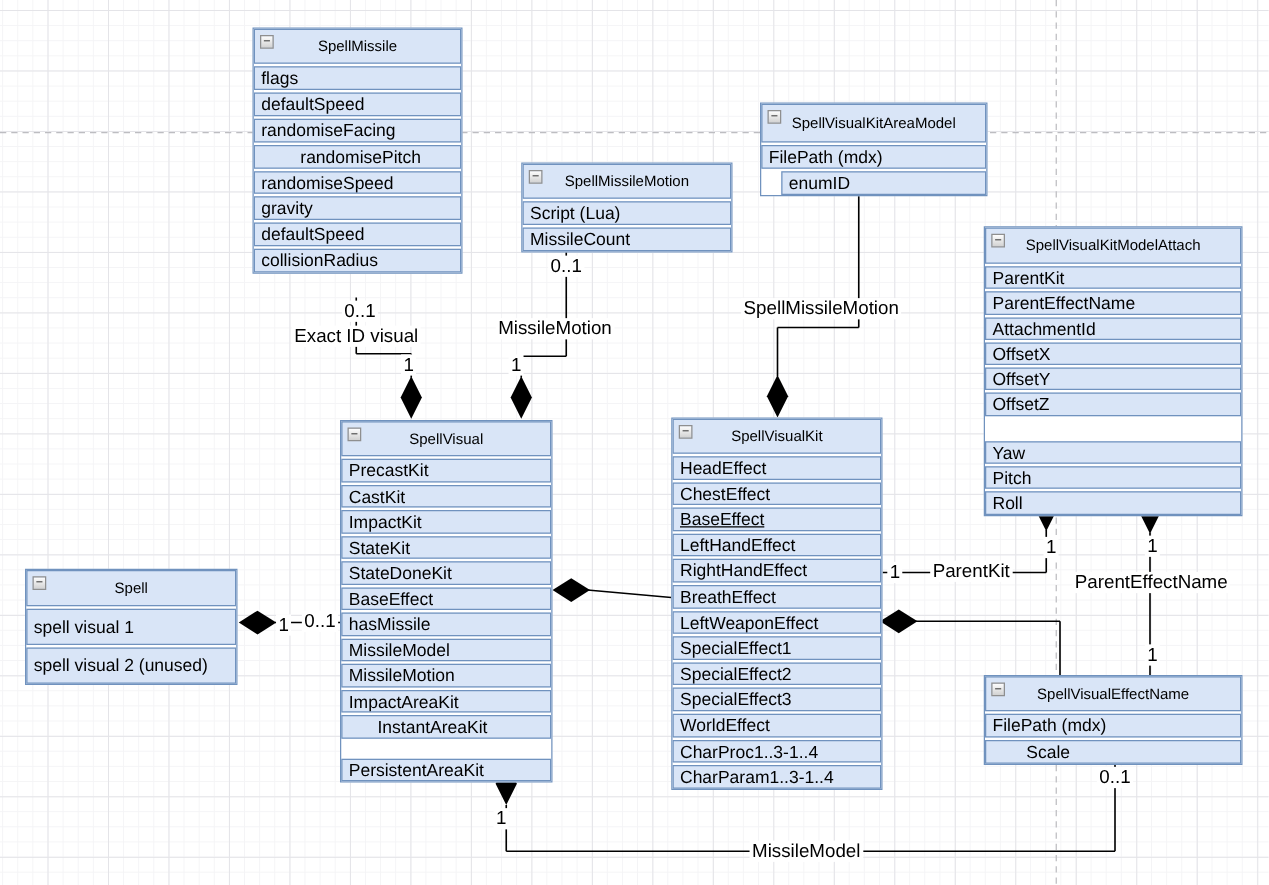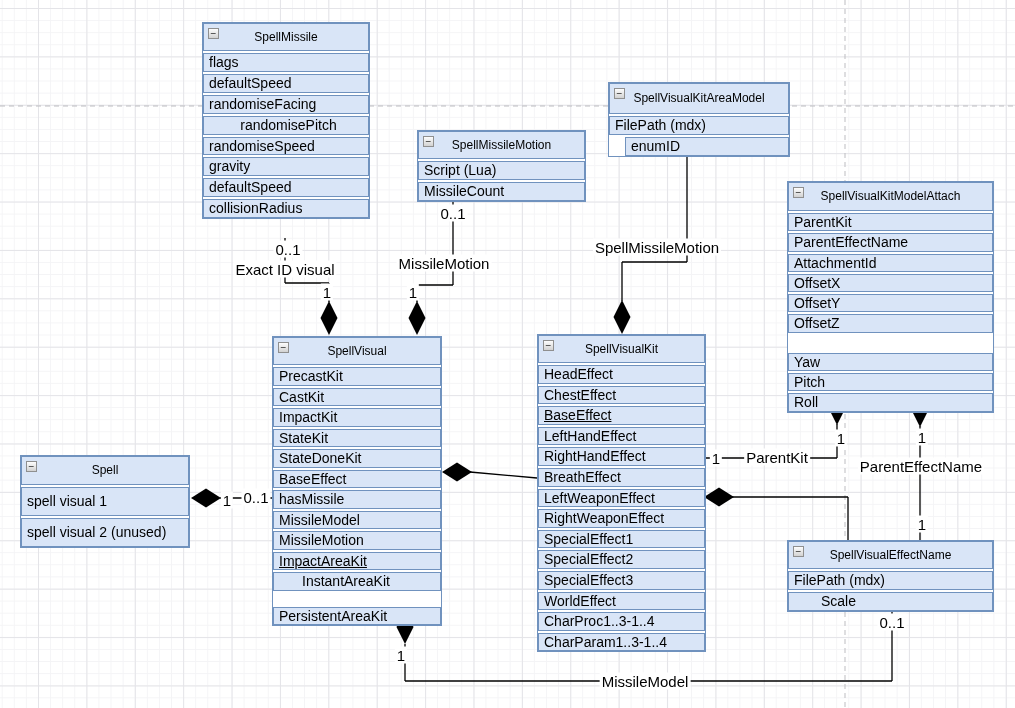--- a/index.html
+++ b/index.html
@@ -121,36 +121,35 @@
         </div><span class="uml-title">SpellVisual</span></div>
       <div class="uml-row" style="height: 16.5px; line-height: 16.5px;">PrecastKit</div>
       <div class="uml-row" style="height: 16.5px; line-height: 16.5px;">CastKit</div>
       <div class="uml-row" style="height: 16.5px; line-height: 16.5px;">ImpactKit</div>
       <div class="uml-row" style="height: 16.5px; line-height: 16.5px;">StateKit</div>
       <div class="uml-row" style="height: 16.5px; line-height: 16.5px;">StateDoneKit</div>
       <div class="uml-row" style="height: 16.5px; line-height: 16.5px;">BaseEffect</div>
       <div class="uml-row" style="height: 16.5px; line-height: 16.5px;">hasMissile</div>
       <div class="uml-row" style="height: 16.5px; line-height: 16.5px;">MissileModel</div>
       <div class="uml-row" style="height: 16.5px; line-height: 16.5px;">MissileMotion</div>
-      <div class="uml-row" style="height: 16.5px; line-height: 16.5px; text-decoration: underline;">ImpactAreaKit</div>
+      <div class="uml-row" style="height: 16.5px; line-height: 16.5px;">ImpactAreaKit</div>
       <div class="uml-row" style="height: 16.5px; line-height: 16.5px; padding-left: 28px;">InstantAreaKit</div>
       <div class="uml-row" style="height: 16.5px; line-height: 16.5px; margin-top: 16px;">PersistentAreaKit</div>
     </div>
     <div class="uml-class" style="left: 537px; top: 334px; width: 169px;">
       <div class="uml-header" style="height: 26px; line-height: 26px;"><div class="collapse-btn">
           <span class="glyph">−</span>
         </div><span class="uml-title">SpellVisualKit</span></div>
       <div class="uml-row" style="height: 16.6px; line-height: 16.6px;">HeadEffect</div>
       <div class="uml-row" style="height: 16.6px; line-height: 16.6px;">ChestEffect</div>
       <div class="uml-row" style="height: 16.6px; line-height: 16.6px; text-decoration: underline;">BaseEffect</div>
       <div class="uml-row" style="height: 16.6px; line-height: 16.6px;">LeftHandEffect</div>
       <div class="uml-row" style="height: 16.6px; line-height: 16.6px;">RightHandEffect</div>
       <div class="uml-row" style="height: 16.6px; line-height: 16.6px;">BreathEffect</div>
       <div class="uml-row" style="height: 16.6px; line-height: 16.6px;">LeftWeaponEffect</div>
-      <div class="uml-row" style="height: 16.6px; line-height: 16.6px;">RightWeaponEffect</div>
       <div class="uml-row" style="height: 16.6px; line-height: 16.6px;">SpecialEffect1</div>
       <div class="uml-row" style="height: 16.6px; line-height: 16.6px;">SpecialEffect2</div>
       <div class="uml-row" style="height: 16.6px; line-height: 16.6px;">SpecialEffect3</div>
       <div class="uml-row" style="height: 16.6px; line-height: 16.6px;">WorldEffect</div>
       <div class="uml-row" style="height: 16.6px; line-height: 16.6px;">CharProc1..3-1..4</div>
       <div class="uml-row" style="height: 16.6px; line-height: 16.6px;">CharParam1..3-1..4</div>
     </div>
     <div class="uml-class" style="left: 20px; top: 455px; width: 170px;">
       <div class="uml-header" style="height: 27px; line-height: 27px;"><div class="collapse-btn">
           <span class="glyph">−</span>

